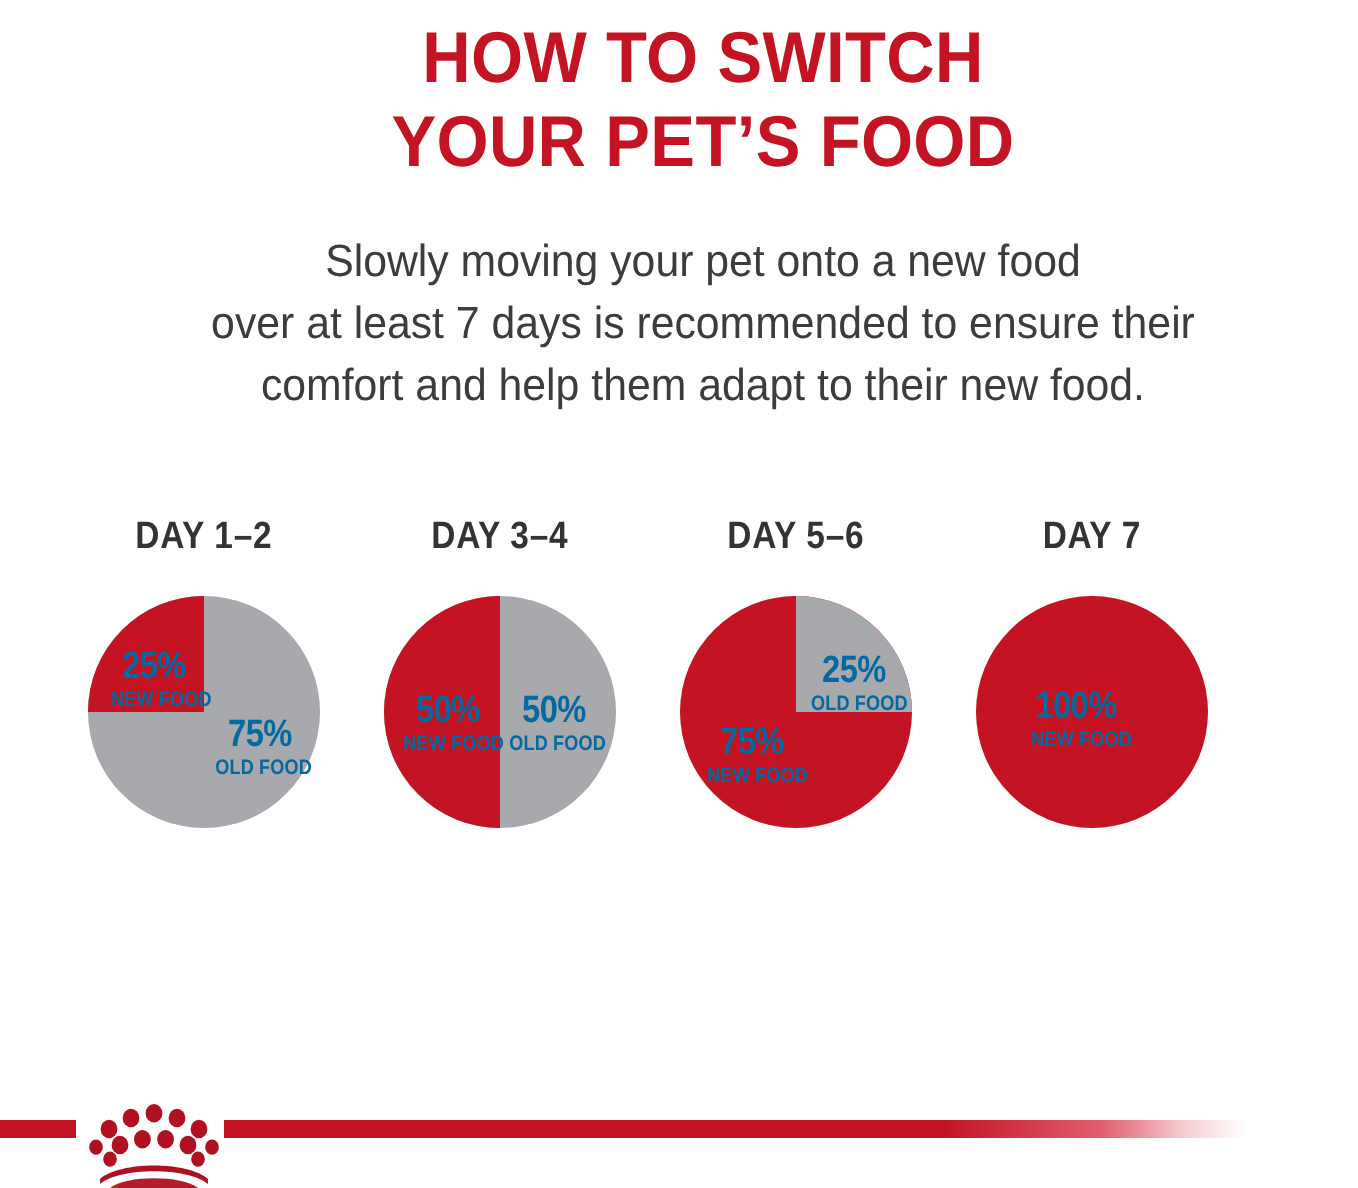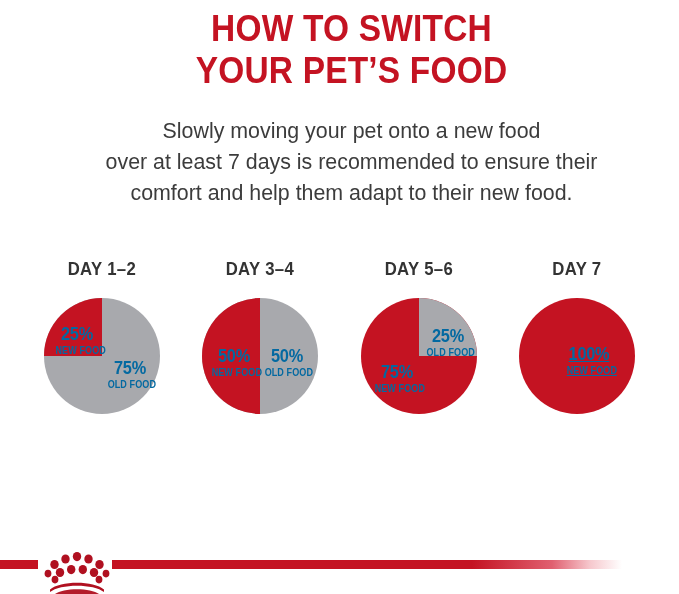--- a/index.html
+++ b/index.html
@@ -55,21 +55,21 @@
   }
 
   
   .chart-row {
     position: absolute;
     top: 258px;
     left: 0;
     width: 679px;
     height: 180px;
     display: flex;
-    justify-content: space-between;
+    justify-content: flex-start;
     padding: 0 28px;
     box-sizing: border-box;
   }
   .chart-cell {
     width: 148px;
     display: flex;
     flex-direction: column;
     align-items: center;
   }
   .day-label {
@@ -121,21 +121,21 @@
     transform: scaleX(0.86);
   }
 
   
   .lbl-d12-new  { left: 8px;  top: 26px;  width: 50px; }
   .lbl-d12-old  { left: 60px; top: 60px;  width: 52px; }
   .lbl-d34-new  { left: 6px;  top: 48px;  width: 52px; }
   .lbl-d34-old  { left: 59px; top: 48px;  width: 52px; }
   .lbl-d56-old  { left: 62px; top: 28px;  width: 50px; }
   .lbl-d56-new  { left: 10px; top: 64px;  width: 52px; }
-  .lbl-d7-new   { left: 44px; top: 46px;  width: 52px; text-decoration: underline; }
+  .lbl-d7-new   { left: 24px; top: 46px;  width: 52px; }
 
   
   .footer {
     position: absolute;
     left: 0;
     bottom: 0;
     width: 679px;
     height: 60px;
   }
   .rule-left {

